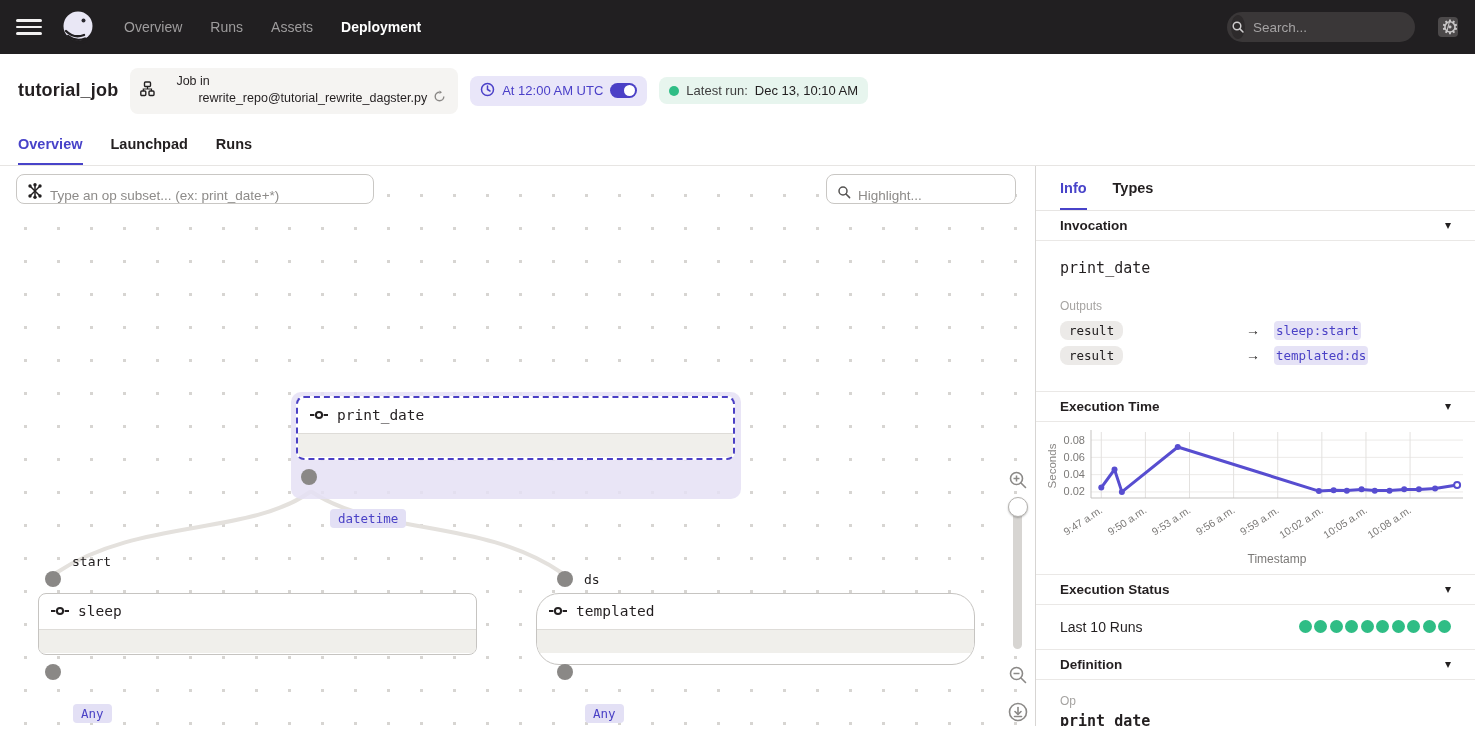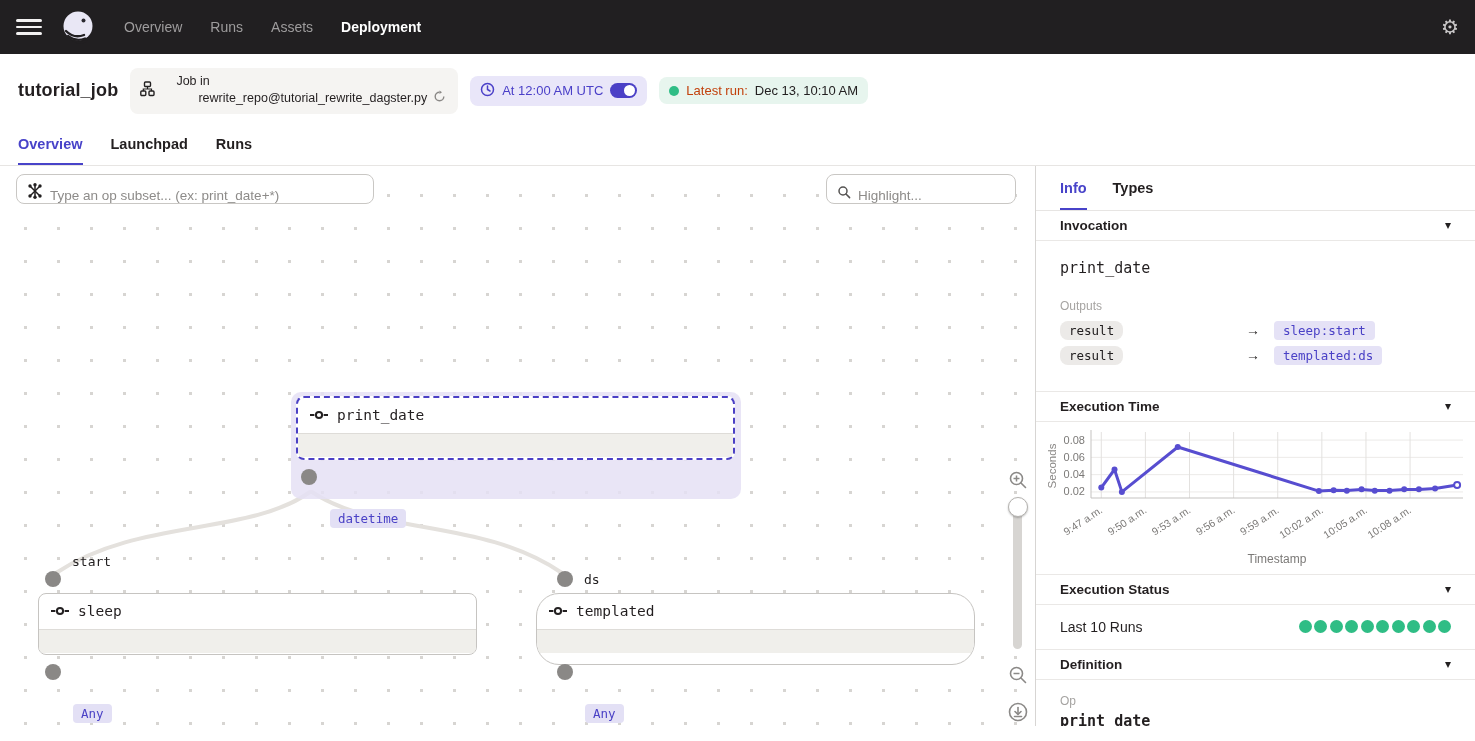--- a/index.html
+++ b/index.html
@@ -27,21 +27,21 @@
   .page-title { font-size:18px; font-weight:700; letter-spacing:.2px; }
   .pill { border-radius:8px; font-size:12.5px; display:flex; align-items:center; }
   .pill-job { background:#f5f4f2; padding:5px 12px 6px 10px; gap:21px; cursor:pointer; }
   .pill-job .lines { line-height:1.35; }
   .pill-job .line2 { margin-left:22px; display:flex; align-items:center; gap:6px; }
   .pill-schedule { background:#e9e6f9; color:#4a3fc8; padding:6px 10px; gap:7px; font-weight:500; font-size:13px; cursor:pointer; }
   .toggle { width:27px; height:15px; background:#4b40c6; border-radius:9px; position:relative; cursor:pointer; }
   .toggle .knob { position:absolute; right:2px; top:2px; width:11px; height:11px; background:#fff; border-radius:50%; }
   .pill-latest { background:#e7f5ee; padding:6px 10px; gap:7px; font-size:13px; cursor:pointer; }
   .status-dot { width:10px; height:10px; border-radius:50%; background:#2fbd85; }
-  .latest-label { color:#c2410c; }
+  .latest-label { color:#404040; }
   .latest-value { color:#232021; }
 
   
   .tabs { display:flex; gap:28px; padding:12px 18px 0 18px; border-bottom:1px solid #e7e5e3; }
   .tab { font-size:14.5px; font-weight:600; padding-bottom:11px; cursor:pointer; border-bottom:2px solid transparent; }
   .tab.active { color:#4843c9; border-bottom-color:#4843c9; }
 
   
   .content { display:flex; height:560px; }
   .graph { position:relative; flex:1; overflow:hidden;
@@ -88,21 +88,21 @@
   .sec-caret { font-size:12px; color:#232021; }
   .section + .section { border-top:1px solid #eae8e6; }
 
   .mono { font-family:"DejaVu Sans Mono",monospace; }
   .inv-body { padding:18px 24px 20px 24px; }
   .inv-op { font-size:15px; margin-bottom:22px; }
   .muted-label { font-size:12px; color:#a6a4a2; margin-bottom:8px; }
   .out-row { display:grid; grid-template-columns:186px 28px 1fr; align-items:center; margin-bottom:6px; }
   .result-pill { display:inline-block; justify-self:start; background:#eceae8; border-radius:8px; padding:2px 9px; font-size:12.5px; color:#232021;}
   .arrow { font-size:14px; }
-  .target-pill { display:inline-block; justify-self:start; background:#e5e2f6; border-radius:4px; padding:2px 9px; font-size:12.5px; color:#4a41c6; cursor:pointer;}
+  .target-pill { display:inline-block; justify-self:start; background:#e5e2f6; border-radius:4px; padding:2px 2px; font-size:12.5px; color:#4a41c6; cursor:pointer;}
 
   .chart-body { padding:4px 6px 2px 9px; }
 
   .status-row { display:flex; align-items:center; justify-content:space-between; padding:14px 24px; }
   .status-row .lbl { font-size:14px; }
   .run-dots { display:flex; gap:2.5px; }
   .run-dot { width:13px; height:13px; border-radius:50%; background:#2fbd85; cursor:pointer; }
 
   .def-body { padding:14px 24px 0 24px; }
   .def-kind { font-size:12px; color:#a6a4a2; }
@@ -128,20 +128,30 @@
       <path d="M13 31.5 Q 20 35 26 32" stroke="#211f21" stroke-width="2" fill="none" stroke-linecap="round"></path>
     </svg>
   </div>
   <div class="nav-links">
     <a class="nav-link">Overview</a>
     <a class="nav-link">Runs</a>
     <a class="nav-link">Assets</a>
     <a class="nav-link active">Deployment</a>
   </div>
   <div class="nav-spacer"></div>
+  <div class="search-pill">
+    <span class="search-circle">
+      <svg width="14" height="14" viewBox="0 0 14 14">
+          <circle cx="6" cy="6" r="3.8" fill="none" stroke="#cfcdce" stroke-width="1.5"></circle>
+          <line x1="8.9" y1="8.9" x2="12" y2="12" stroke="#cfcdce" stroke-width="1.5" stroke-linecap="round"></line>
+        </svg>
+    </span>
+    <input placeholder="Search..." style="">
+    <span class="slash-badge">/</span>
+  </div>
   <span class="gear">⚙</span>
 </div>
 
 <div class="page-head">
   <span class="page-title">tutorial_job</span>
   <div class="pill pill-job">
     <span>
       <svg width="15" height="16" viewBox="0 0 15 16">
           <rect x="4.5" y="1" width="6" height="4.5" rx="1" fill="none" stroke="#232021" stroke-width="1.4"></rect>
           <rect x="0.8" y="10" width="5" height="4.5" rx="1" fill="none" stroke="#232021" stroke-width="1.4"></rect>

